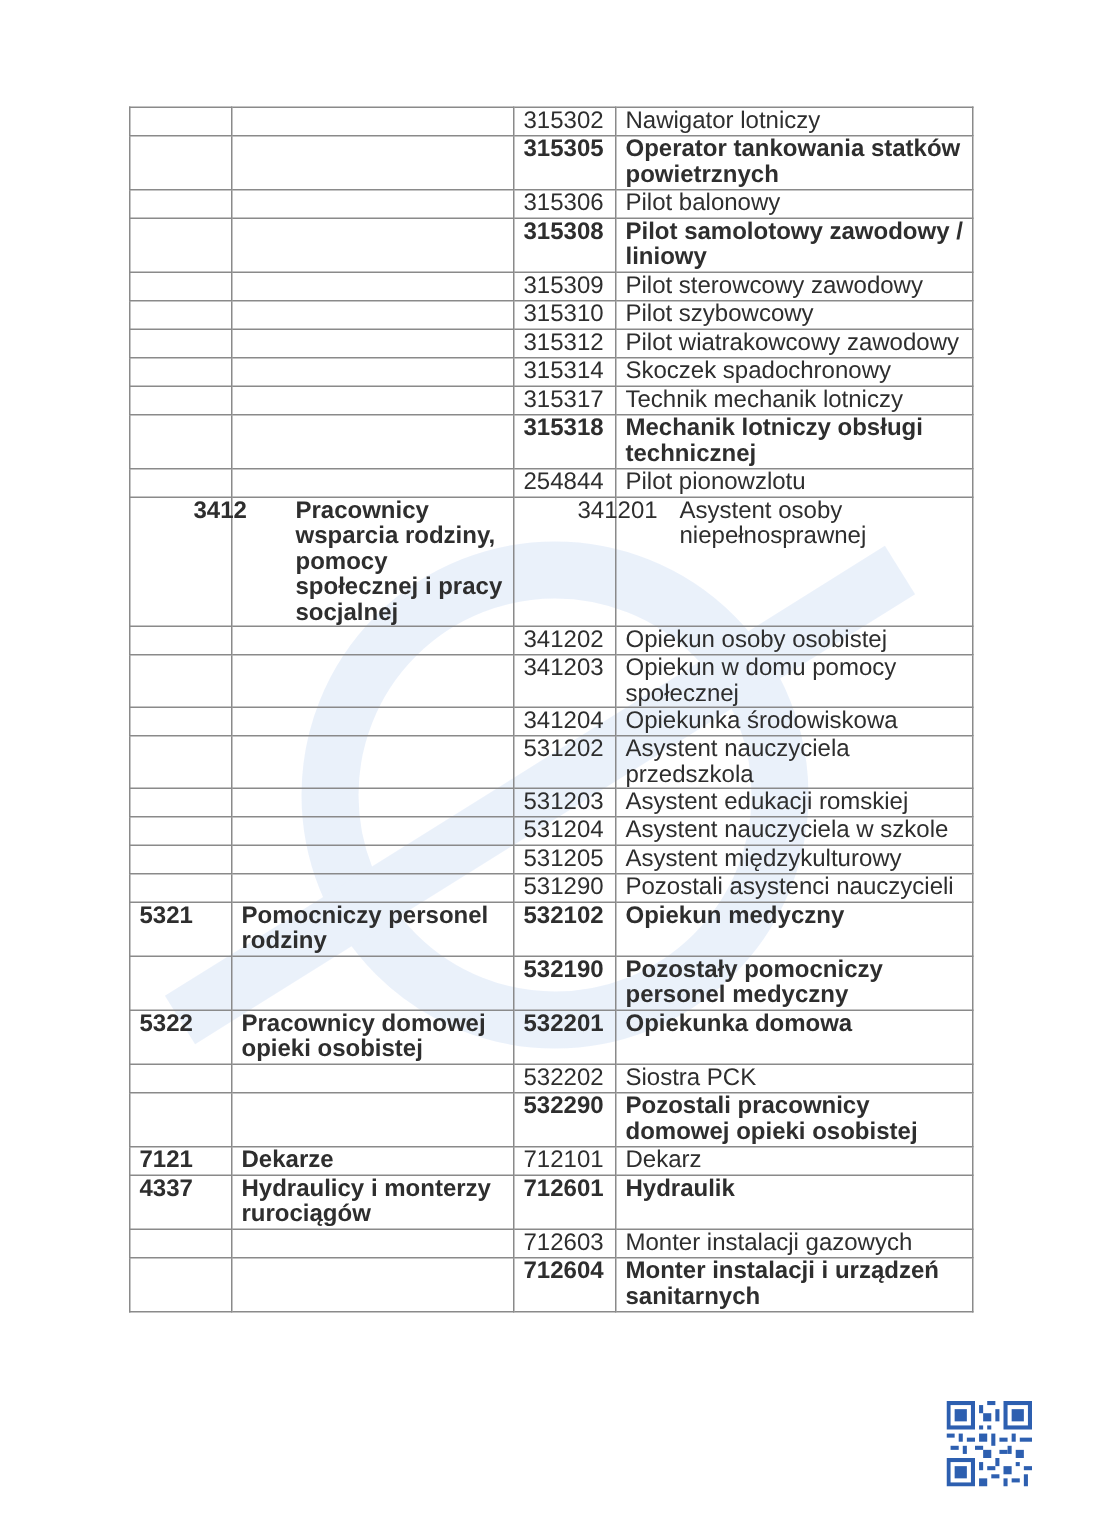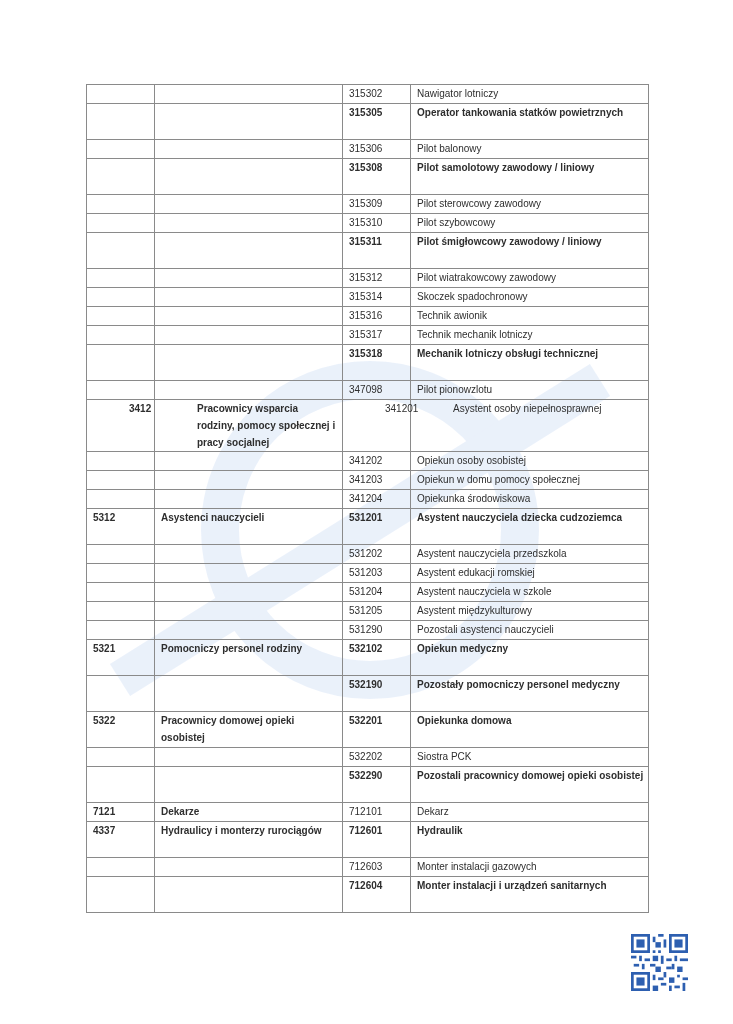--- a/index.html
+++ b/index.html
@@ -5,23 +5,23 @@
   html, body { margin: 0; padding: 0; }
   body {
     width: 733px; height: 1024px; background: #ffffff; position: relative; overflow: hidden;
     font-family: "Liberation Sans", sans-serif; color: #2b2b2b;
   }
   .watermark {
     position: absolute; left: 40px; top: 260px; width: 640px; height: 520px;
     pointer-events: none; opacity: 0.10;
   }
   table.occ {
-    position: absolute; left: 86px; top: 84px;
+    position: absolute; left: 86px; top: 71px;
     border-collapse: collapse; table-layout: fixed; width: 562px;
-    font-size: 10px; line-height: 17px;
+    font-size: 16px; line-height: 17px;
   }
   table.occ td {
     border: 1px solid #8a8a8a; vertical-align: top; padding: 0 4px 0 6px;
     color: #2e2e2e;
   }
   table.occ col.c1 { width: 68px; }
   table.occ col.c2 { width: 188px; }
   table.occ col.c3 { width: 68px; }
   table.occ col.c4 { width: 238px; }
   td.bold { font-weight: bold; color: #1e1e1e; }
@@ -79,60 +79,48 @@
         <td class="bold"></td>
         <td>315309</td>
         <td>Pilot sterowcowy zawodowy</td>
       </tr>
       <tr class="r1">
         <td class="bold"></td>
         <td class="bold"></td>
         <td>315310</td>
         <td>Pilot szybowcowy</td>
       </tr>
-      <tr class="r2">
-        <td class="bold"></td>
-        <td class="bold"></td>
-        <td>315311</td>
-        <td>Pilot śmigłowcowy zawodowy / liniowy</td>
-      </tr>
       <tr class="r1">
         <td class="bold"></td>
         <td class="bold"></td>
         <td>315312</td>
         <td>Pilot wiatrakowcowy zawodowy</td>
       </tr>
       <tr class="r1">
         <td class="bold"></td>
         <td class="bold"></td>
         <td>315314</td>
         <td>Skoczek spadochronowy</td>
       </tr>
       <tr class="r1">
         <td class="bold"></td>
         <td class="bold"></td>
-        <td>315316</td>
-        <td>Technik awionik</td>
-      </tr>
-      <tr class="r1">
-        <td class="bold"></td>
-        <td class="bold"></td>
         <td>315317</td>
         <td>Technik mechanik lotniczy</td>
       </tr>
       <tr class="r2">
         <td class="bold"></td>
         <td class="bold"></td>
         <td>315318</td>
         <td>Mechanik lotniczy obsługi technicznej</td>
       </tr>
       <tr class="r1">
         <td class="bold"></td>
         <td class="bold"></td>
-        <td>347098</td>
+        <td>254844</td>
         <td>Pilot pionowzlotu</td>
       </tr>
       <tr class="r3">
         <td class="bold">3412</td>
         <td class="bold">Pracownicy wsparcia rodziny, pomocy społecznej i pracy socjalnej</td>
         <td>341201</td>
         <td>Asystent osoby niepełnosprawnej</td>
       </tr>
       <tr class="r1">
         <td class="bold"></td>
@@ -144,26 +132,20 @@
         <td class="bold"></td>
         <td class="bold"></td>
         <td>341203</td>
         <td>Opiekun w domu pomocy społecznej</td>
       </tr>
       <tr class="r1">
         <td class="bold"></td>
         <td class="bold"></td>
         <td>341204</td>
         <td>Opiekunka środowiskowa</td>
-      </tr>
-      <tr class="r2">
-        <td class="bold">5312</td>
-        <td class="bold">Asystenci nauczycieli</td>
-        <td>531201</td>
-        <td>Asystent nauczyciela dziecka cudzoziemca</td>
       </tr>
       <tr class="r1">
         <td class="bold"></td>
         <td class="bold"></td>
         <td>531202</td>
         <td>Asystent nauczyciela przedszkola</td>
       </tr>
       <tr class="r1">
         <td class="bold"></td>
         <td class="bold"></td>

